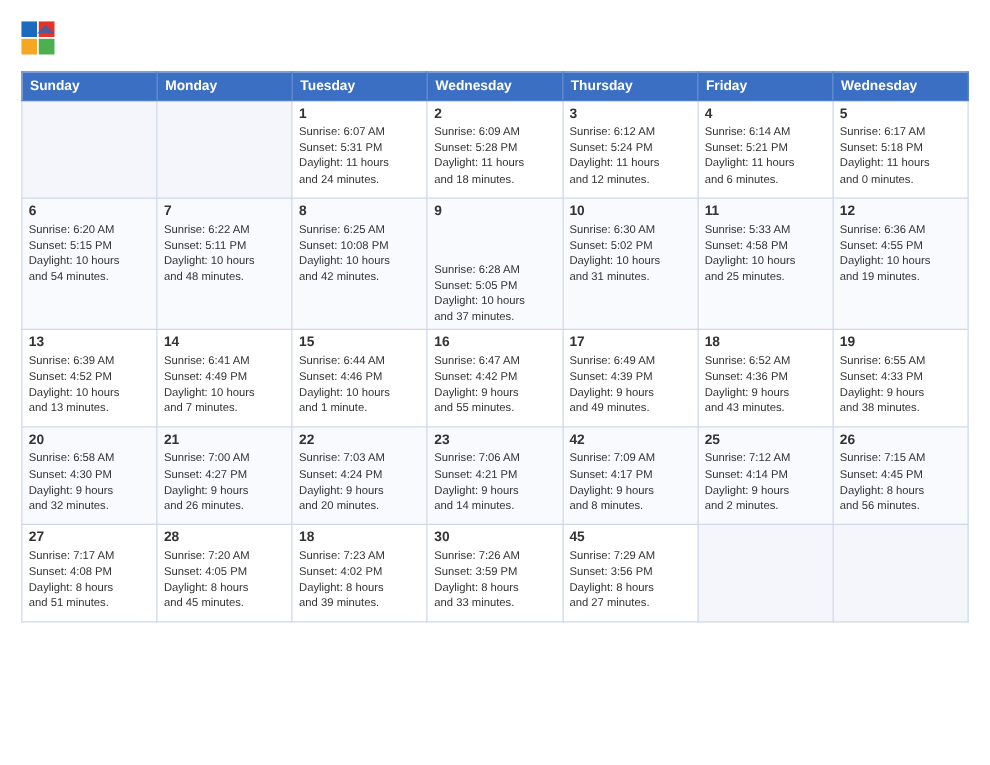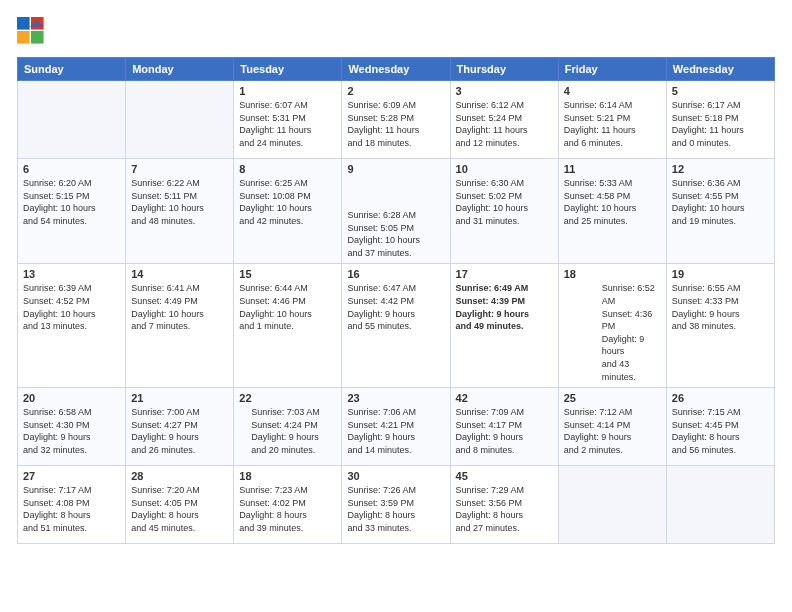--- a/index.html
+++ b/index.html
@@ -244,28 +244,28 @@
           </td>
           <td>
             <span class="day-num">16</span>
             <div class="day-detail" style="white-space: pre-line;">Sunrise: 6:47 AM
 Sunset: 4:42 PM
 Daylight: 9 hours
 and 55 minutes.</div>
           </td>
           <td>
             <span class="day-num">17</span>
-            <div class="day-detail" style="white-space: pre-line; font-weight: bold;">Sunrise: 6:49 AM
+            <div class="day-detail" style="white-space: pre-line;">Sunrise: 6:49 AM
 Sunset: 4:39 PM
 Daylight: 9 hours
 and 49 minutes.</div>
           </td>
           <td>
             <span class="day-num">18</span>
-            <div class="day-detail" style="white-space: pre-line; margin-left: 38px;">Sunrise: 6:52 AM
+            <div class="day-detail" style="white-space: pre-line;">Sunrise: 6:52 AM
 Sunset: 4:36 PM
 Daylight: 9 hours
 and 43 minutes.</div>
           </td>
           <td>
             <span class="day-num">19</span>
             <div class="day-detail" style="white-space: pre-line;">Sunrise: 6:55 AM
 Sunset: 4:33 PM
 Daylight: 9 hours
 and 38 minutes.</div>
@@ -281,21 +281,21 @@
           </td>
           <td>
             <span class="day-num">21</span>
             <div class="day-detail" style="white-space: pre-line;">Sunrise: 7:00 AM
 Sunset: 4:27 PM
 Daylight: 9 hours
 and 26 minutes.</div>
           </td>
           <td>
             <span class="day-num">22</span>
-            <div class="day-detail" style="white-space: pre-line; margin-left: 12px;">Sunrise: 7:03 AM
+            <div class="day-detail" style="white-space: pre-line;">Sunrise: 7:03 AM
 Sunset: 4:24 PM
 Daylight: 9 hours
 and 20 minutes.</div>
           </td>
           <td>
             <span class="day-num">23</span>
             <div class="day-detail" style="white-space: pre-line;">Sunrise: 7:06 AM
 Sunset: 4:21 PM
 Daylight: 9 hours
 and 14 minutes.</div>

